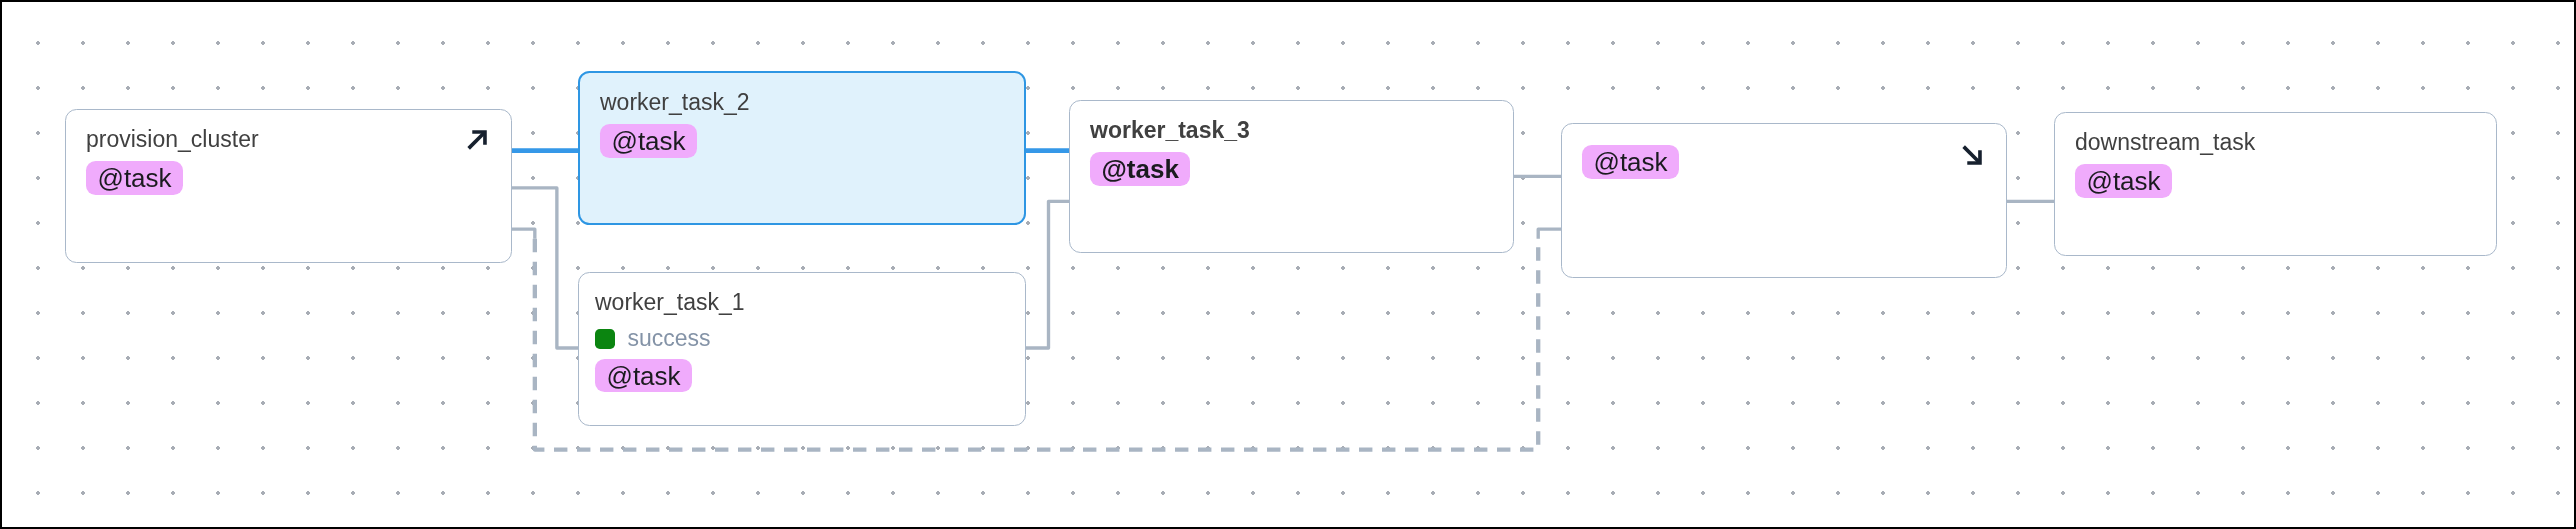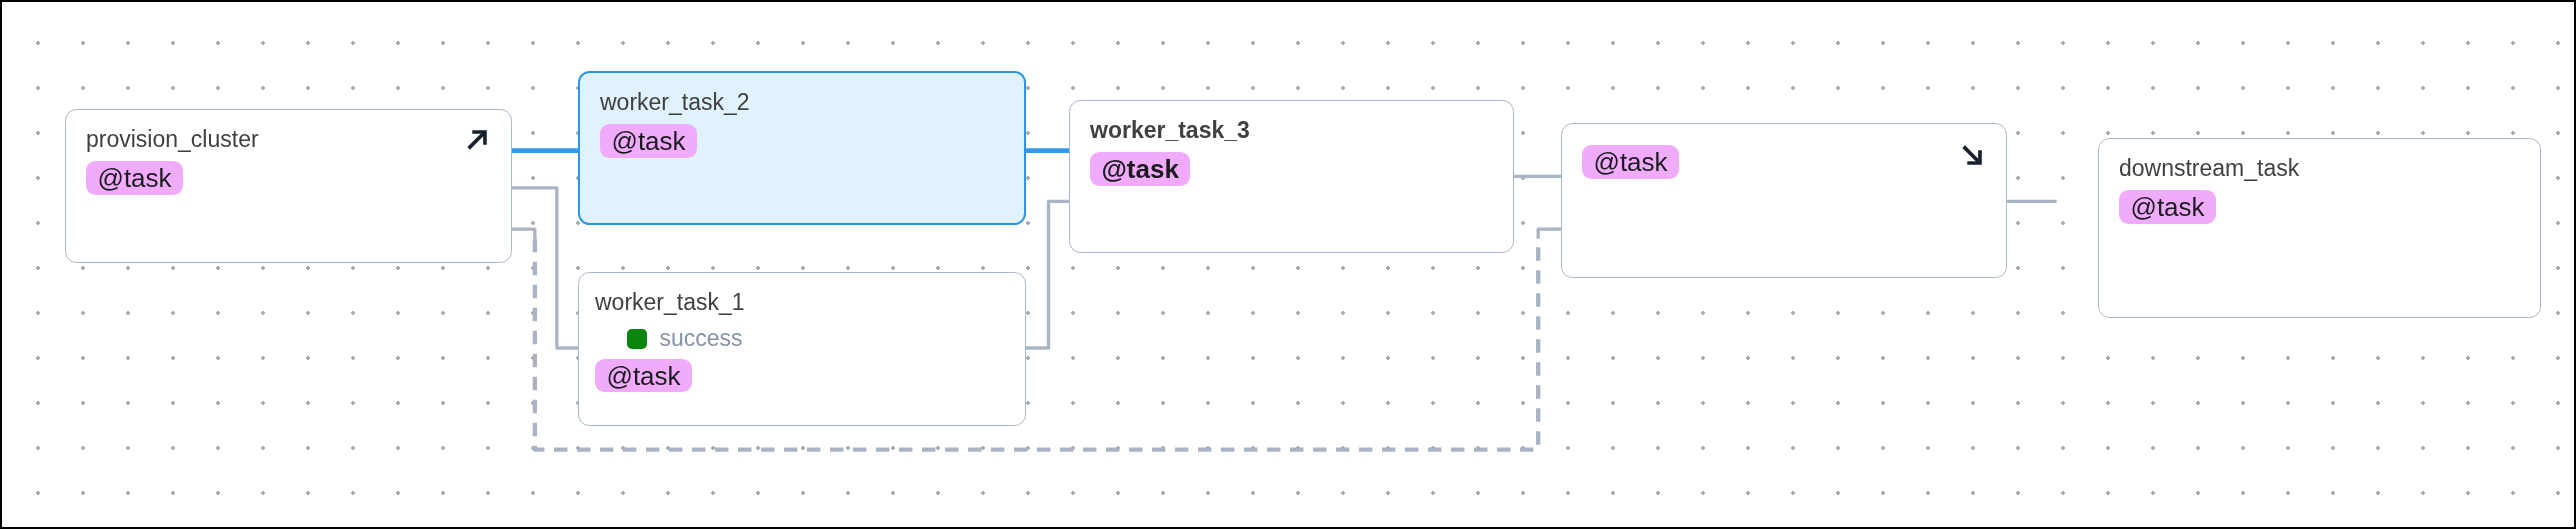--- a/index.html
+++ b/index.html
@@ -60,21 +60,20 @@
     border-radius: 9.6px;
     white-space: nowrap;
   }
   .status-row {
     margin-top: 7.7px;
     display: flex;
     align-items: center;
     gap: 12.5px;
     font-size: 23px;
     color: #8493a7;
-    margin-left: 32px;
   }
   .status-swatch {
     width: 20px; height: 20px;
     border-radius: 4.8px;
     background: #0b8510;
     flex: 0 0 auto;
   }
   .corner-icon {
     position: absolute;
     top: 16.3px; right: 20px;
@@ -137,19 +136,19 @@
   <div class="node" style="left:1559px; top:121px; width:446px; height:155px;">
     <div class="task-badge">@task</div>
     <div class="corner-icon">
       <svg viewBox="0 0 24 24" fill="none" stroke="#16202e" stroke-width="3">
         <path d="M5.5 5.5 L18 18"></path>
         <path d="M19 8.5 V19 H8.5"></path>
       </svg>
     </div>
   </div>
 
-  <div class="node" style="left:2052px; top:136px; width:443px; height:180px;margin-left:44px;">
+  <div class="node" style="left:2052px; top:110px; width:443px; height:144px;">
     <div class="node-title">downstream_task</div>
     <div class="task-badge">@task</div>
   </div>
 
 </div>
 
 
 </body></html>

